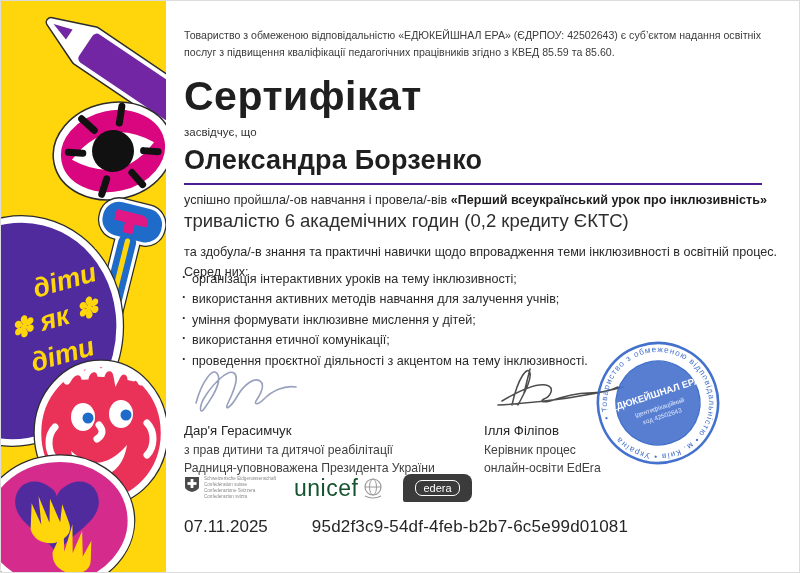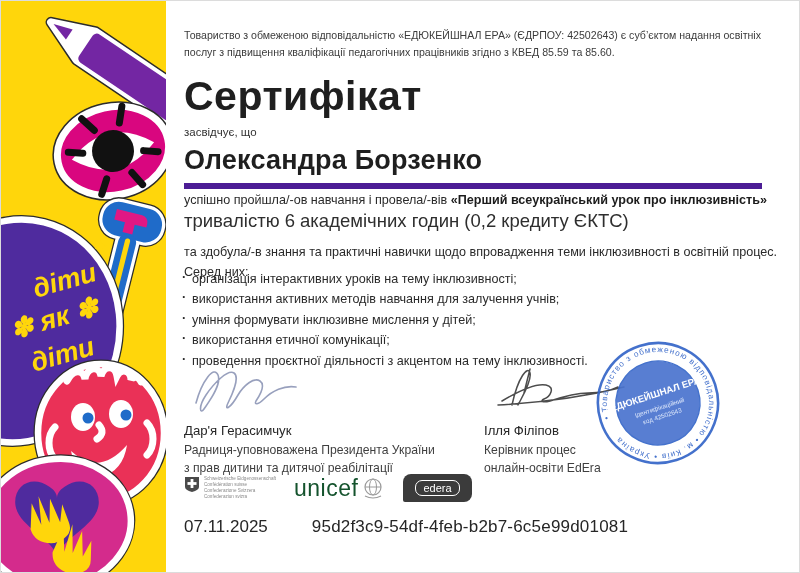--- a/index.html
+++ b/index.html
@@ -8,21 +8,21 @@
     border:1px solid #dcdcdc;overflow:hidden;
     font-family:"Liberation Sans", sans-serif;color:#222;
   }
   .band{position:absolute;left:0;top:0;width:165px;height:571px;background:#FFD60B;overflow:hidden;}
   .band svg{position:absolute;left:0;top:0;}
   .content{position:absolute;left:165px;top:0;right:0;bottom:0;}
   .sec{position:absolute;left:18px;}
   .intro{top:26px;width:592px;font-size:10.6px;line-height:1.62;color:#3c3c3c;}
   .title{top:72px;font-size:41px;font-weight:800;color:#1f1f1f;letter-spacing:.5px;}
   .subtitle{top:125px;font-size:11.5px;color:#333;}
-  .namewrap{top:144px;width:578px;border-bottom:6px solid #4c1d95;padding-bottom:7px;}
+  .namewrap{top:144px;width:578px;border-bottom:2px solid #4c1d95;padding-bottom:7px;}
   .name{font-size:27px;font-weight:bold;color:#1f1f1f;letter-spacing:.2px;}
   .course{top:192px;width:600px;font-size:12.6px;color:#2a2a2a;}
   .course b{color:#1c1c1c;}
   .duration{top:209px;font-size:18.5px;color:#2e2e2e;}
   .lead{top:241px;width:600px;font-size:12.6px;line-height:1.6;color:#2a2a2a;}
   .skills{top:268px;width:610px;list-style:none;margin:0;padding:0;}
   .skills li{position:relative;font-size:12.6px;line-height:1.62;color:#2a2a2a;padding-left:8px;}
   .skills li .bullet{position:absolute;left:-2px;top:-2px;font-weight:bold;color:#2a2a2a;}
   .sigblock{top:352px;width:300px;}
   .sigblock.right{left:318px;width:200px;}
@@ -153,22 +153,22 @@
       <li><span class="bullet">·</span><span>використання етичної комунікації;</span></li>
       <li><span class="bullet">·</span><span>проведення проєктної діяльності з акцентом на тему інклюзивності.</span></li>
     </ul>
 
     <div class="sec sigblock">
       <svg class="scribble" width="150" height="62" viewBox="0 0 150 62">
         <path d="M12,50 C18,28 30,12 34,22 C38,32 24,50 20,56 C16,62 14,54 22,42 C30,30 44,16 50,20 C56,24 48,42 44,50 C40,58 46,56 54,42 C60,32 70,24 76,28 C82,32 76,42 72,48 C70,52 74,52 80,46 C88,38 100,32 112,34" fill="none" stroke="#98a0bd" stroke-width="1.6" stroke-linecap="round"></path>
       </svg>
       <div class="signame">Дар'я Герасимчук</div>
       <div class="sigrole">
+        <div>з прав дитини та дитячої реабілітації</div>
         <div>Радниця-уповноважена Президента України</div>
-        <div>з прав дитини та дитячої реабілітації</div>
       </div>
     </div>
 
     <div class="sec sigblock right">
       <svg class="scribble" width="150" height="62" viewBox="0 0 150 62">
         <path d="M28,52 C34,24 44,12 46,20 C48,28 38,44 34,52 M46,16 L40,40 M18,48 C38,36 52,30 62,32 C72,34 66,44 60,46 C56,48 58,50 66,48 C78,44 92,40 104,40 C116,40 126,38 134,34 M14,52 C50,50 100,44 140,34" fill="none" stroke="#4c4c4c" stroke-width="1.5" stroke-linecap="round"></path>
       </svg>
       <div class="signame">Ілля Філіпов</div>
       <div class="sigrole">
         <div>Керівник процес</div>

